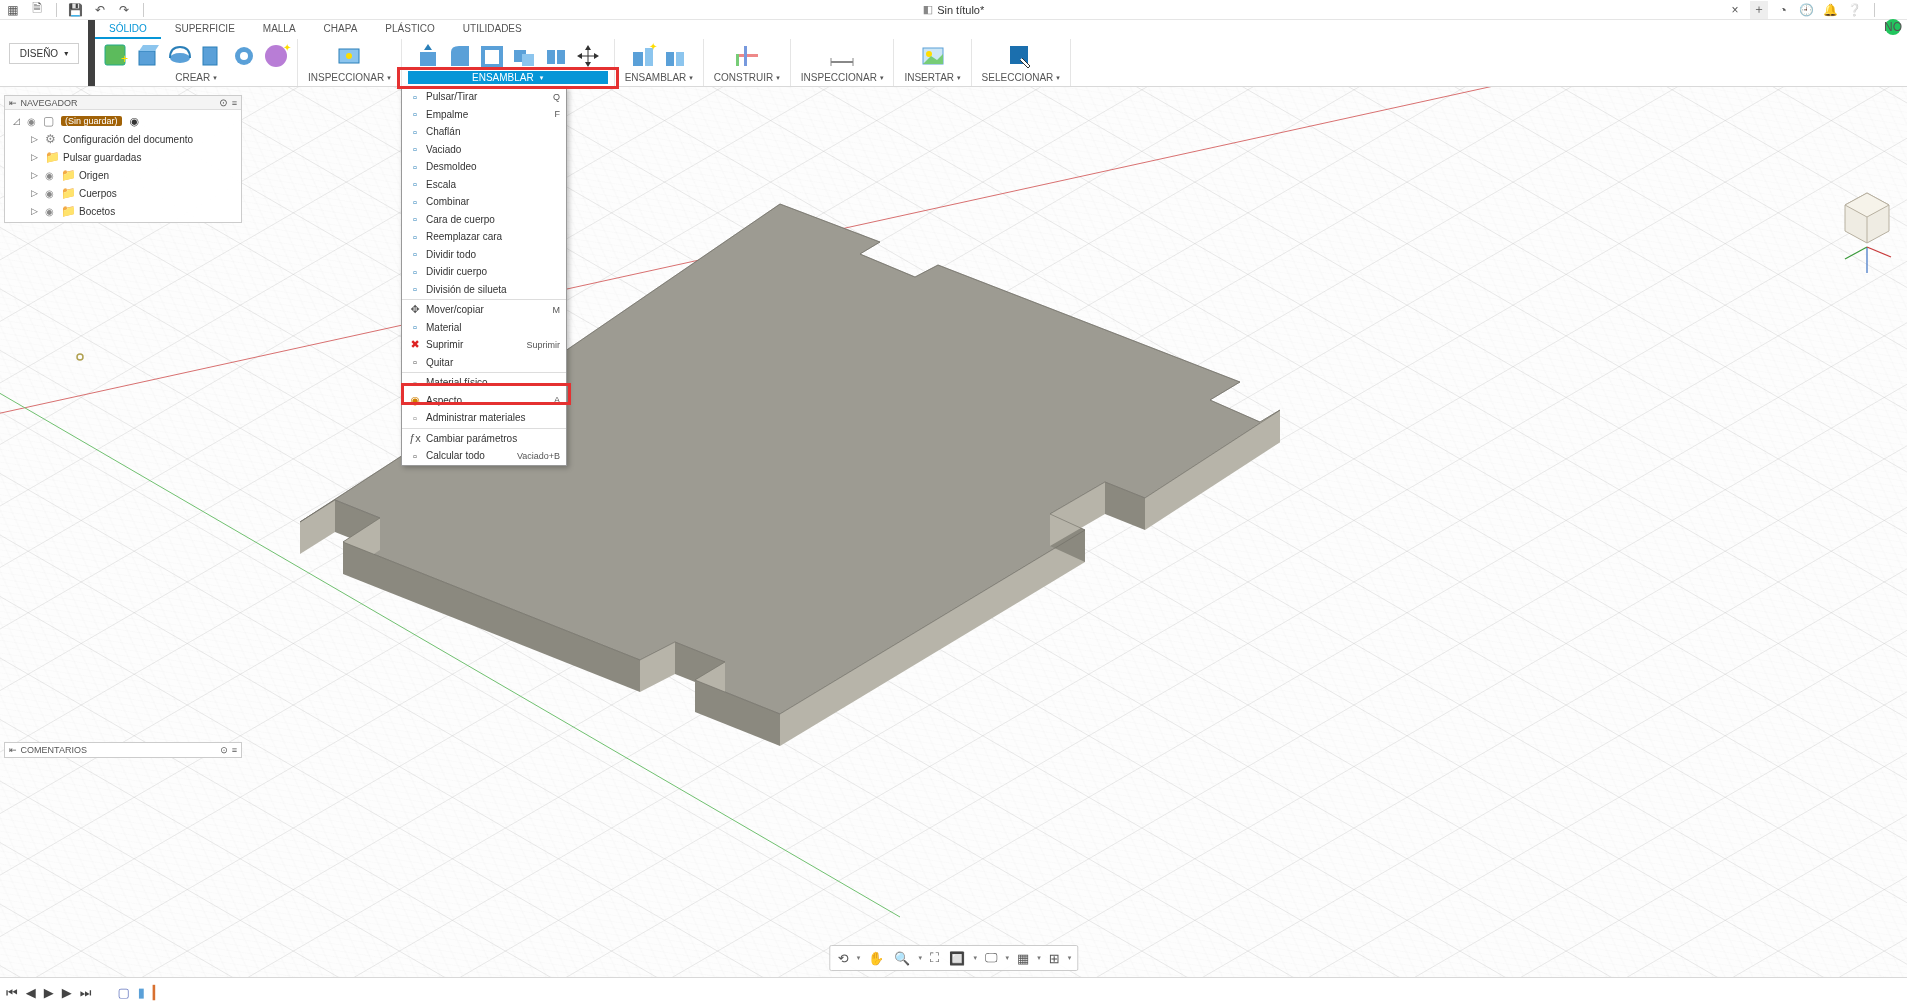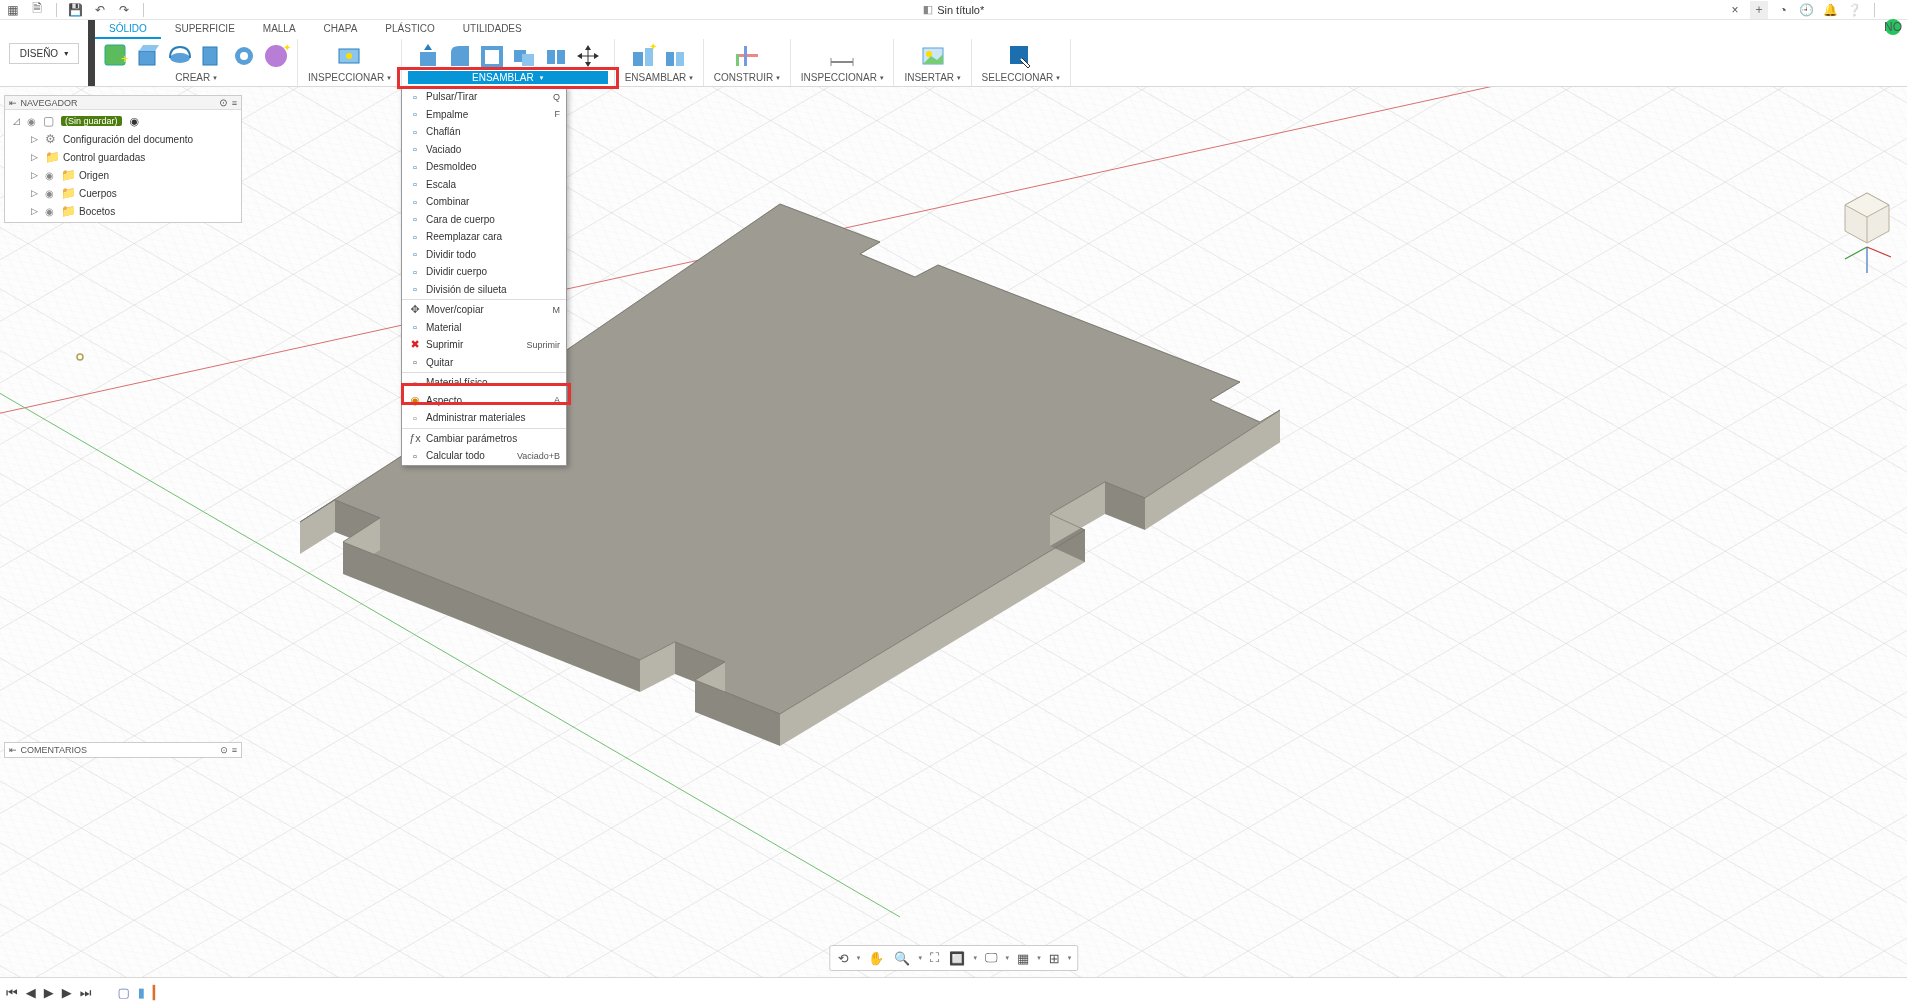--- a/index.html
+++ b/index.html
@@ -36,21 +36,21 @@
 .browser-hdr { height: 14px; display: flex; align-items: center; padding: 0 4px; font-size: 9px; color: #555; background: #f4f4f4; border-bottom: 1px solid #ddd; }
 .browser-hdr .pin { margin-left: auto; font-size: 10px; }
 .tree { padding: 2px 4px; }
 .tree-row { display: flex; align-items: center; height: 18px; gap: 4px; padding-left: 4px; cursor: pointer; }
 .tree-row.root { }
 .tree-row .ind { width: 14px; display: inline-block; }
 .tree-row .tri { font-size: 9px; color: #666; width: 10px; }
 .tree-row .eye { font-size: 10px; color: #888; width: 12px; }
 .tree-row .ico { width: 14px; font-size: 12px; color: #888; }
 .tree-row .lbl { font-size: 10px; }
-.root-badge { background: #4d7c0f; color: #fff; padding: 0 4px; border-radius: 2px; font-size: 9px; }
+.root-badge { background: #a16207; color: #fff; padding: 0 4px; border-radius: 2px; font-size: 9px; }
 
 
 .comments { position: absolute; left: 4px; top: 742px; width: 238px; height: 16px; background: rgba(255,255,255,0.96); border: 1px solid #ccc; display: flex; align-items: center; font-size: 9px; color: #555; padding: 0 4px; }
 .comments .pin { margin-left: auto; }
 
 
 .dropdown { position: absolute; left: 401px; top: 87px; width: 166px; background: #fff; border: 1px solid #999; box-shadow: 2px 2px 5px rgba(0,0,0,0.25); }
 .dd-row { display: flex; align-items: center; height: 17.5px; padding: 0 6px; font-size: 10px; cursor: pointer; }
 .dd-row .mi { width: 14px; font-size: 11px; margin-right: 4px; text-align: center; }
 .dd-row .sc { margin-left: auto; font-size: 9px; color: #555; }
@@ -404,21 +404,21 @@
     <div class="tree-row">
       <span class="ind"></span>
         <span class="tri">▷</span>
       <span class="ico">⚙</span>
       <span class="lbl">Configuración del documento</span>
     </div>
     <div class="tree-row">
       <span class="ind"></span>
         <span class="tri">▷</span>
       <span class="ico">📁</span>
-      <span class="lbl">Control guardadas</span>
+      <span class="lbl">Pulsar guardadas</span>
     </div>
     <div class="tree-row">
       <span class="ind"></span>
         <span class="tri">▷</span>
       <span class="eye">◉</span>
       <span class="ico">📁</span>
       <span class="lbl">Origen</span>
     </div>
     <div class="tree-row">
       <span class="ind"></span>

